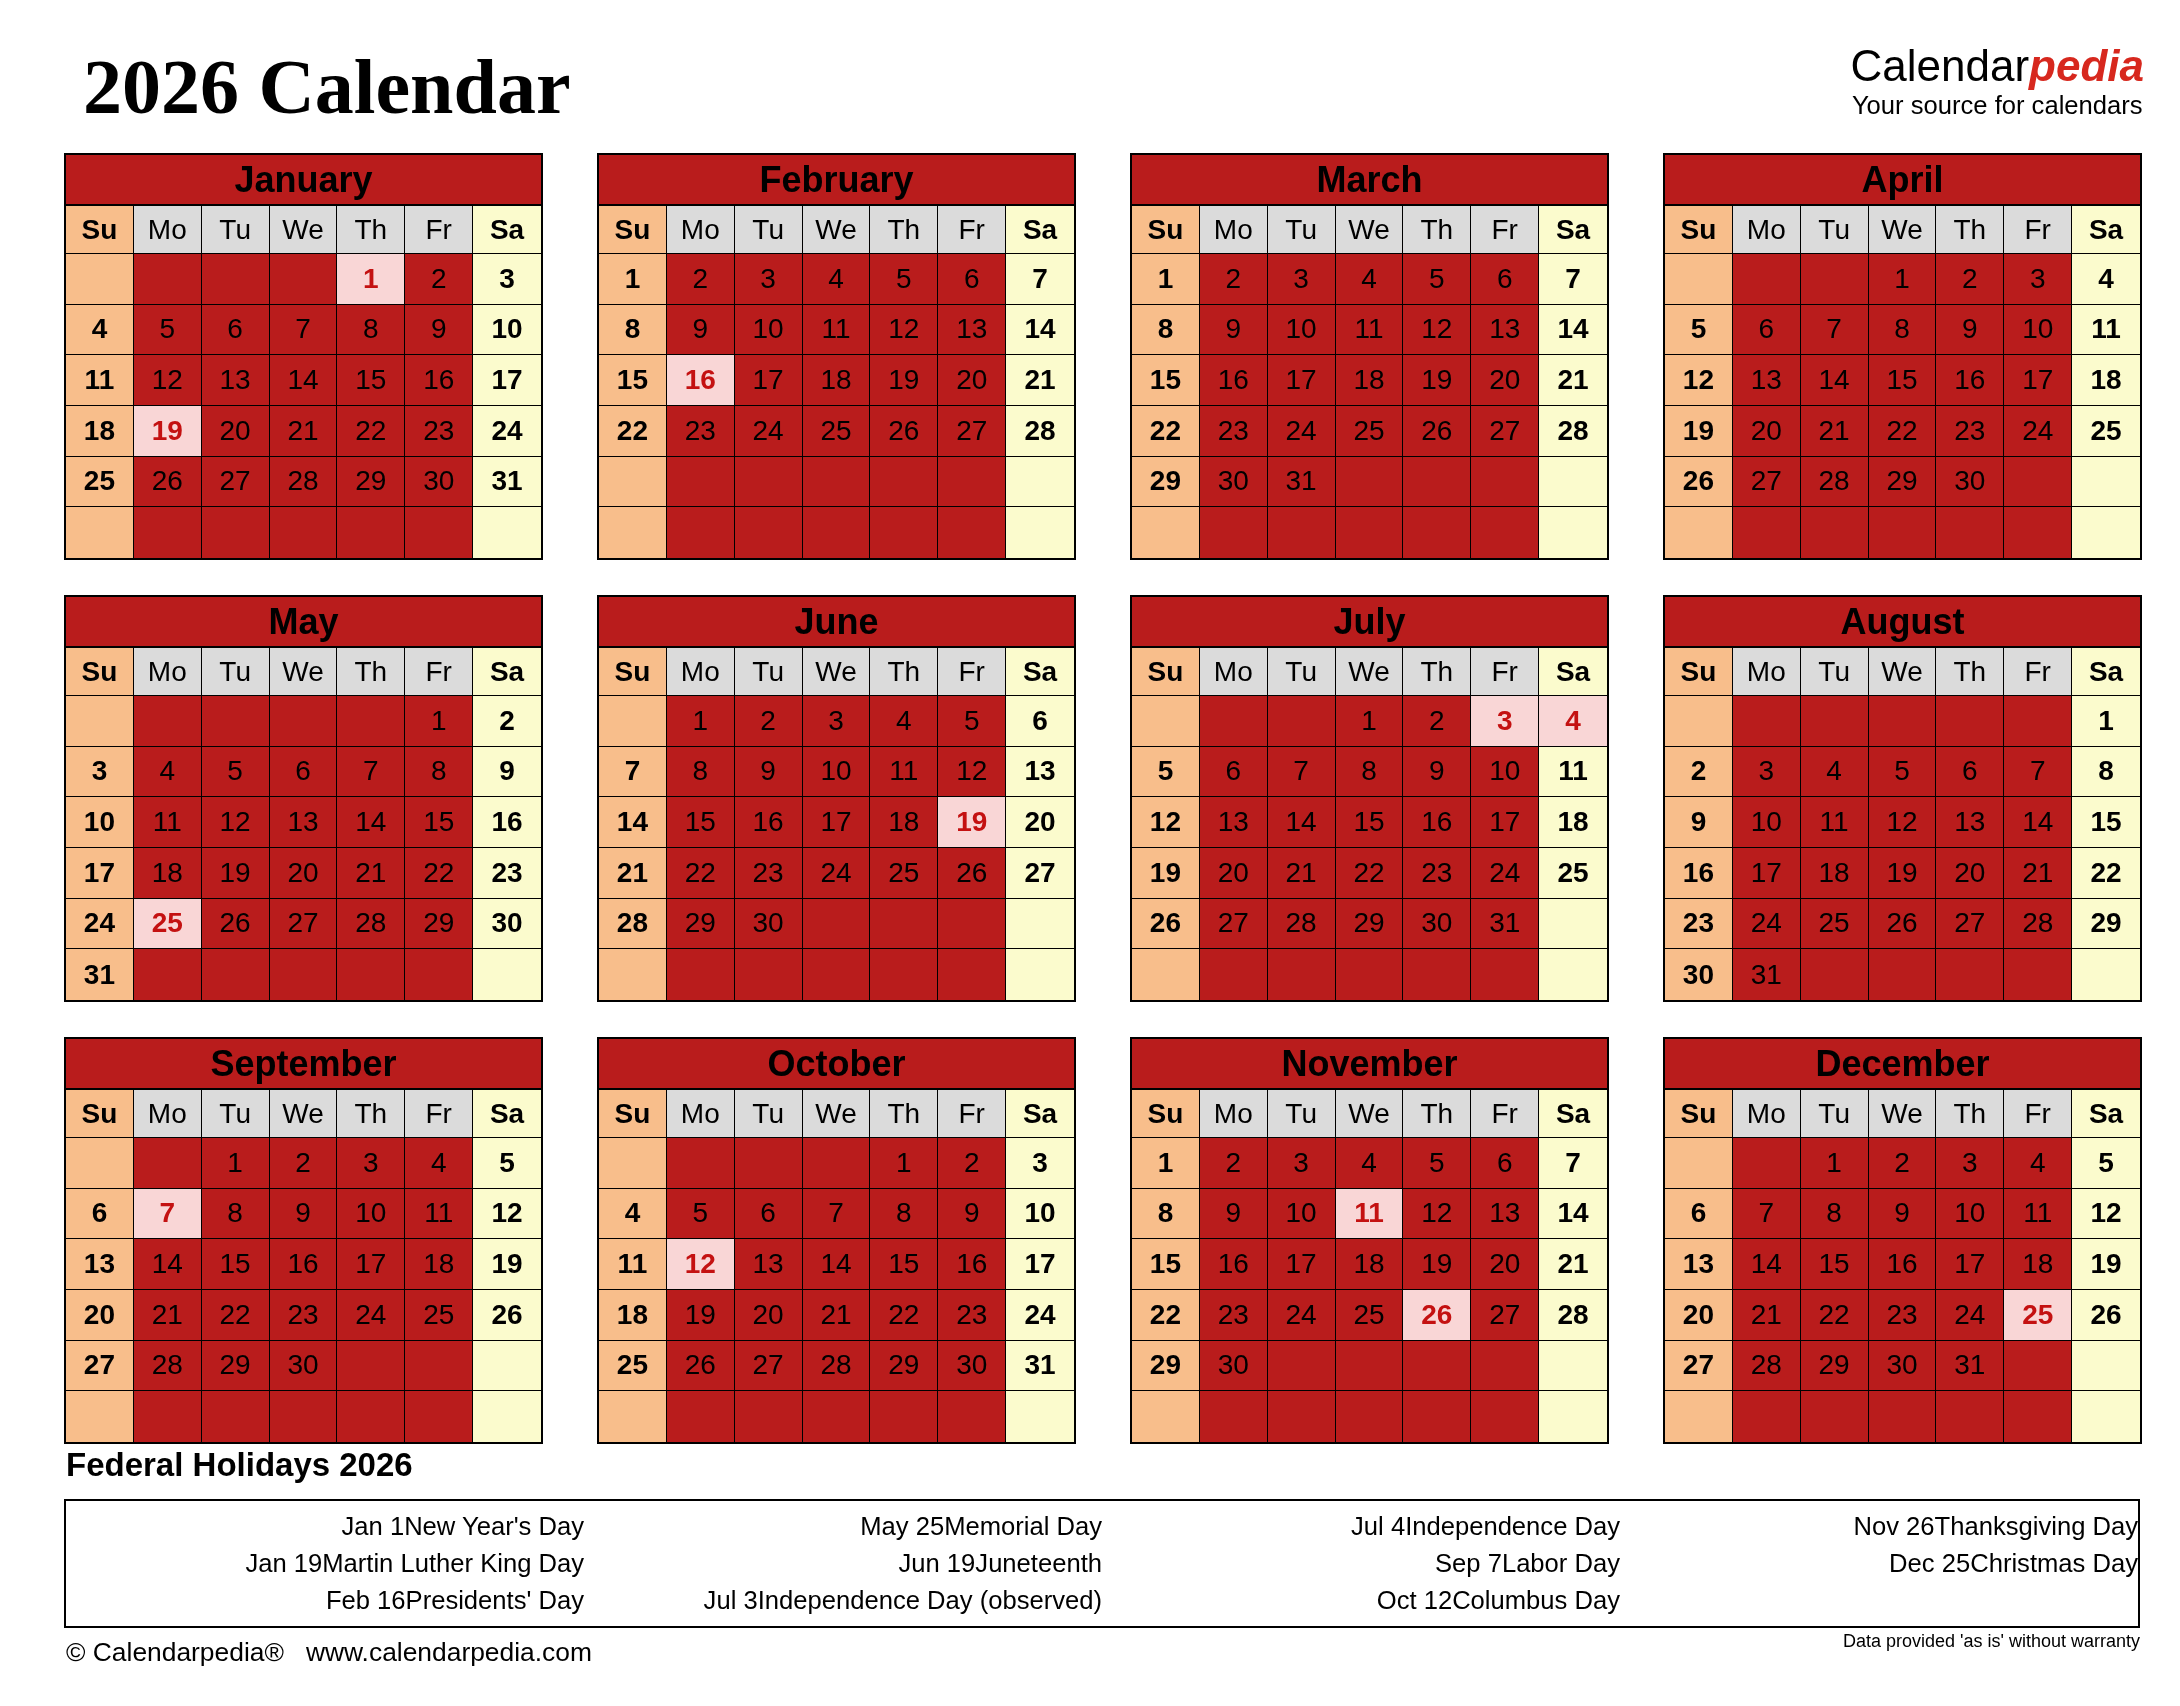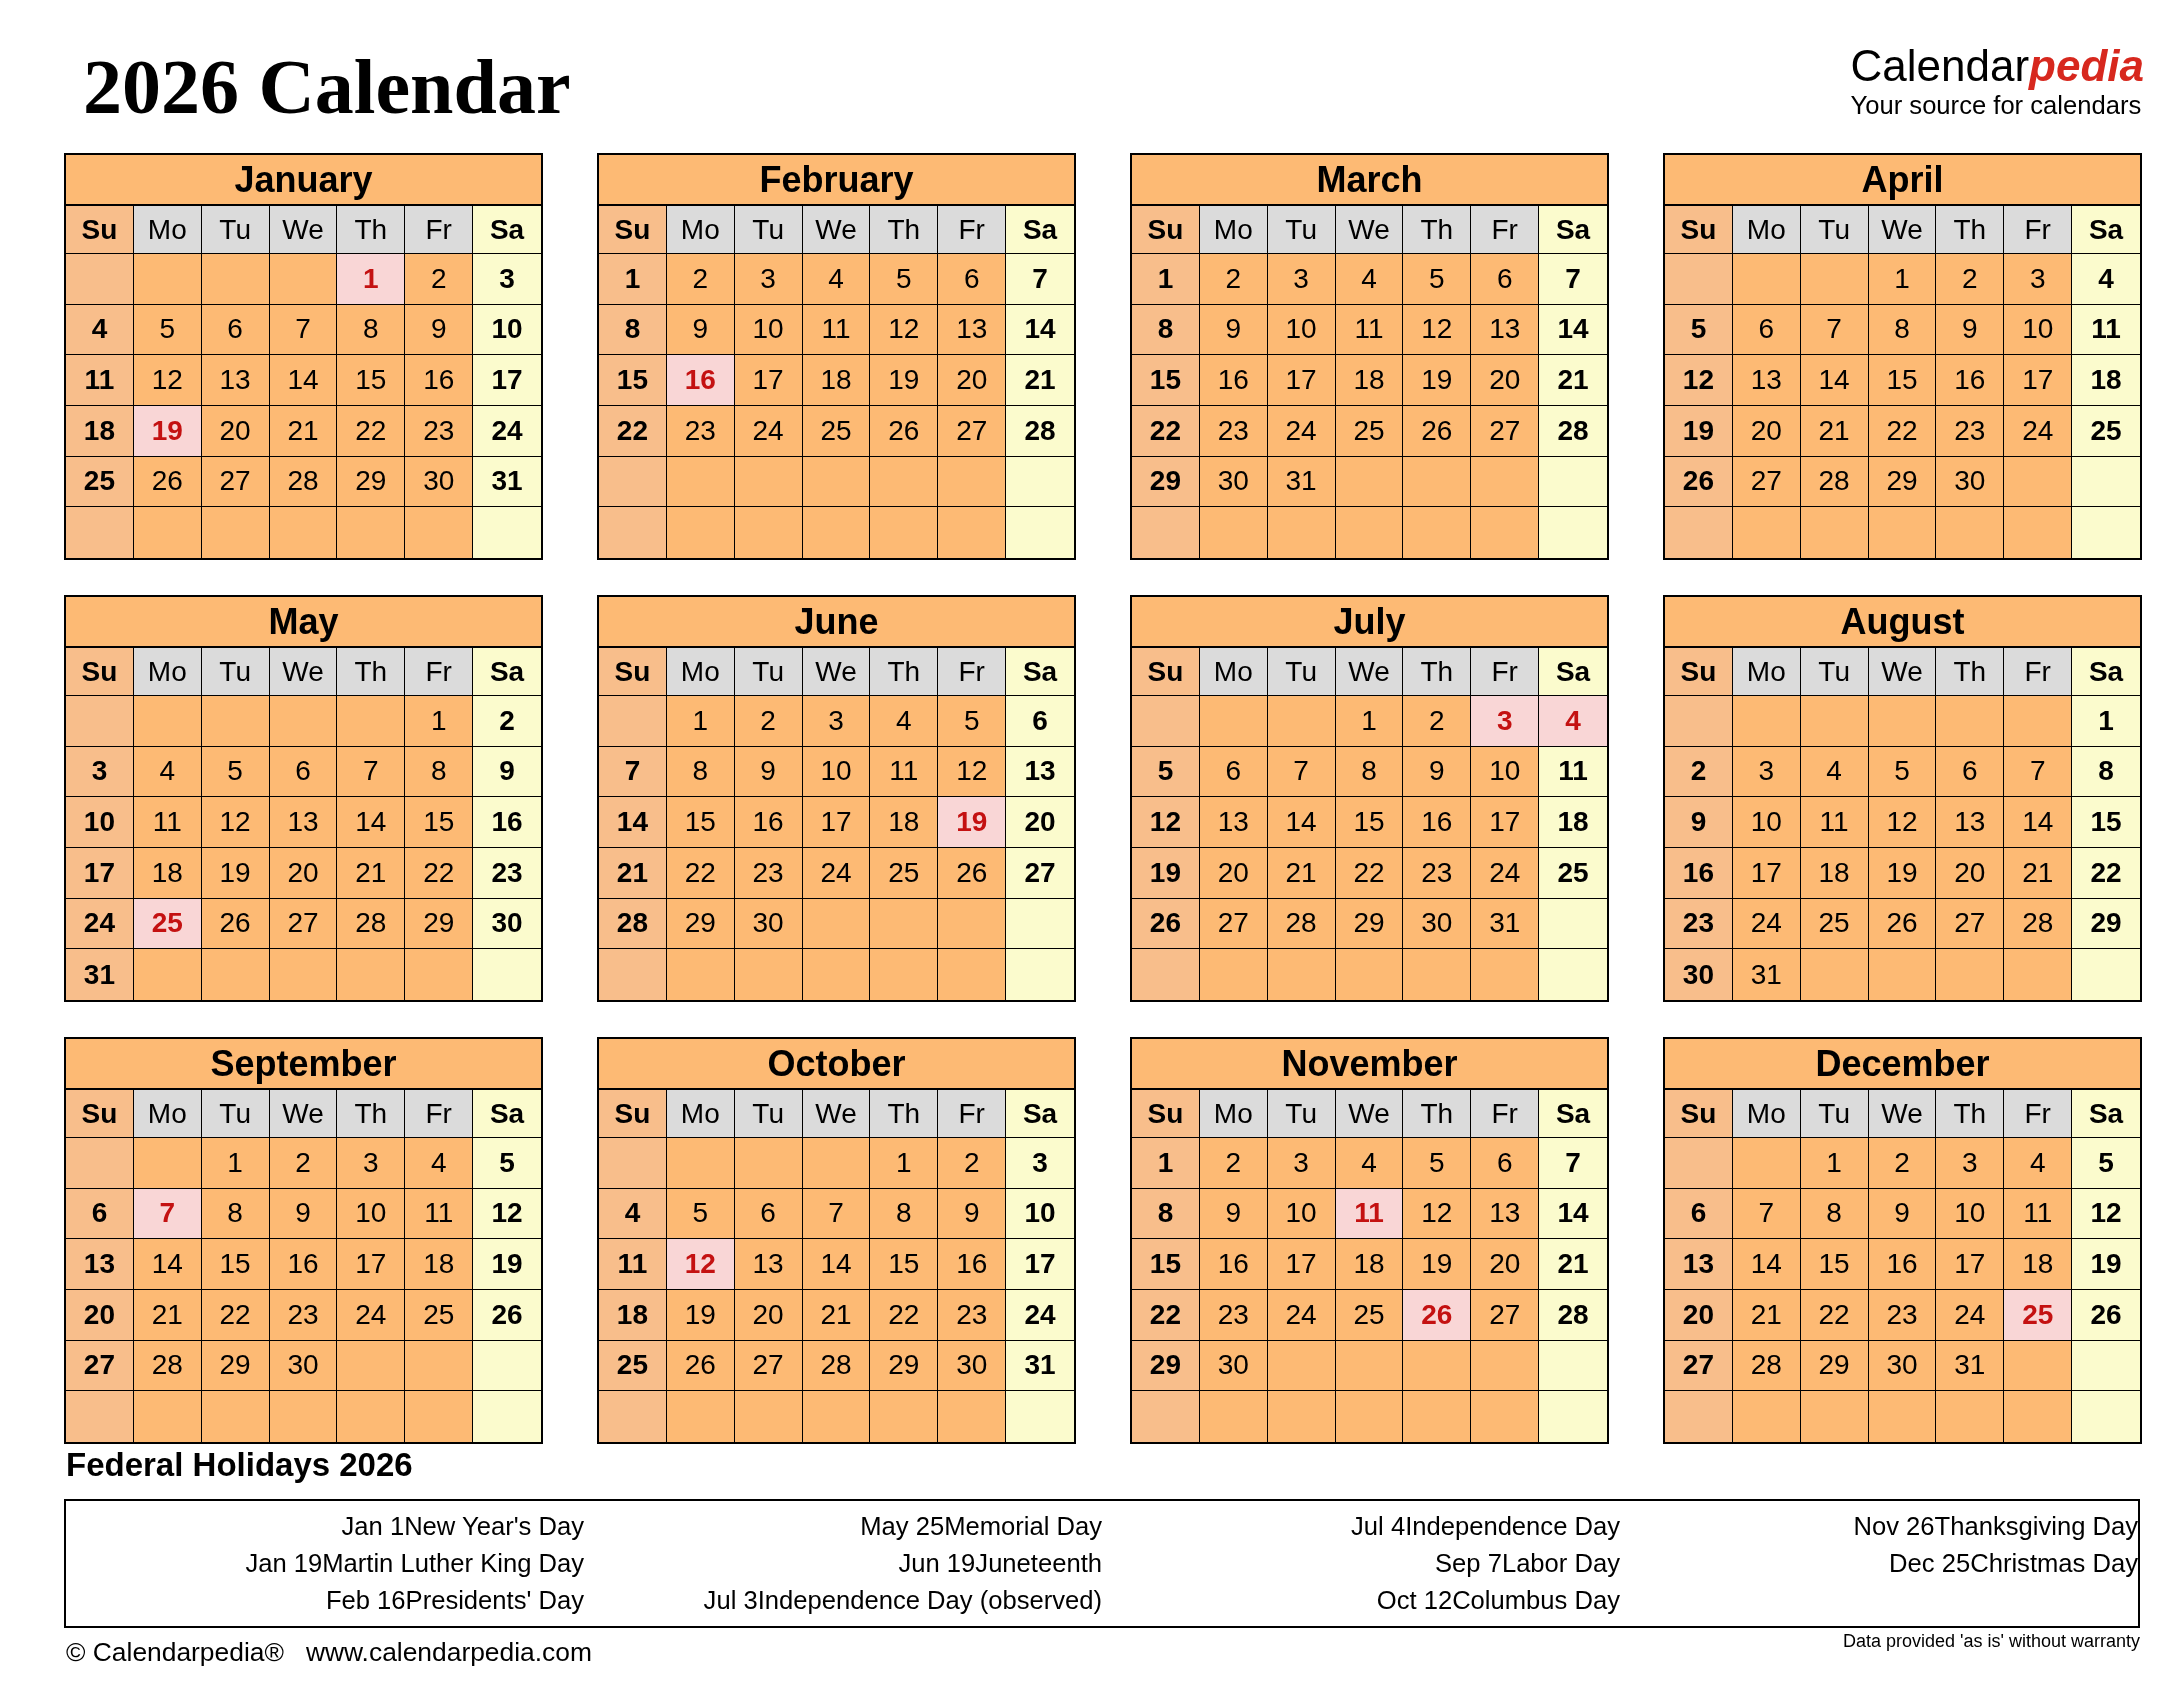--- a/index.html
+++ b/index.html
@@ -5,31 +5,31 @@
   html,body { margin:0; padding:0; }
   body {
     width:2181px; height:1706px; position:relative; overflow:hidden;
     background:#ffffff; color:#000;
     font-family:"Liberation Sans", sans-serif;
   }
   .page-title {
     position:absolute; left:83px; top:44px; margin:0;
     font-size:78px; font-weight:bold; line-height:1.1; letter-spacing:0;font-family:Liberation Serif, serif;
   }
-  .logo { position:absolute; right:37px; top:43px; text-align:left; }
+  .logo { position:absolute; right:37px; top:43px; text-align:center; }
   .logo-line1 { font-size:44px; line-height:1.05; white-space:nowrap; }
   .logo-red { color:var(--logo-red); font-weight:bold; font-style:italic; }
   .logo-tagline { font-size:25.6px; line-height:1.1; margin-top:2px; white-space:nowrap; }
 
   #calendars {
     position:absolute; left:64px; top:153px;
     display:grid; grid-template-columns:repeat(4,479px);
     grid-template-rows:repeat(3,407px); column-gap:54px; row-gap:35px;
   }
-  .cal { border:2.6px solid #000; background:#fdba74; display:flex; flex-direction:column; box-sizing:border-box; }
+  .cal { border:2.6px solid #000; background:#b91c1c; display:flex; flex-direction:column; box-sizing:border-box; }
   .cal-title {
     height:49px; line-height:49px; text-align:center;
     font-weight:bold; font-size:36px; border-bottom:2.6px solid #000;
   }
   .cal-grid { flex:1; display:grid; grid-template-columns:repeat(7,1fr); grid-template-rows:48px repeat(6,1fr); }
   .cal-grid > div {
     border-right:1.7px solid #000; border-bottom:1.7px solid #000;
     display:flex; align-items:center; justify-content:center;
     font-size:28px; box-sizing:border-box;
   }

